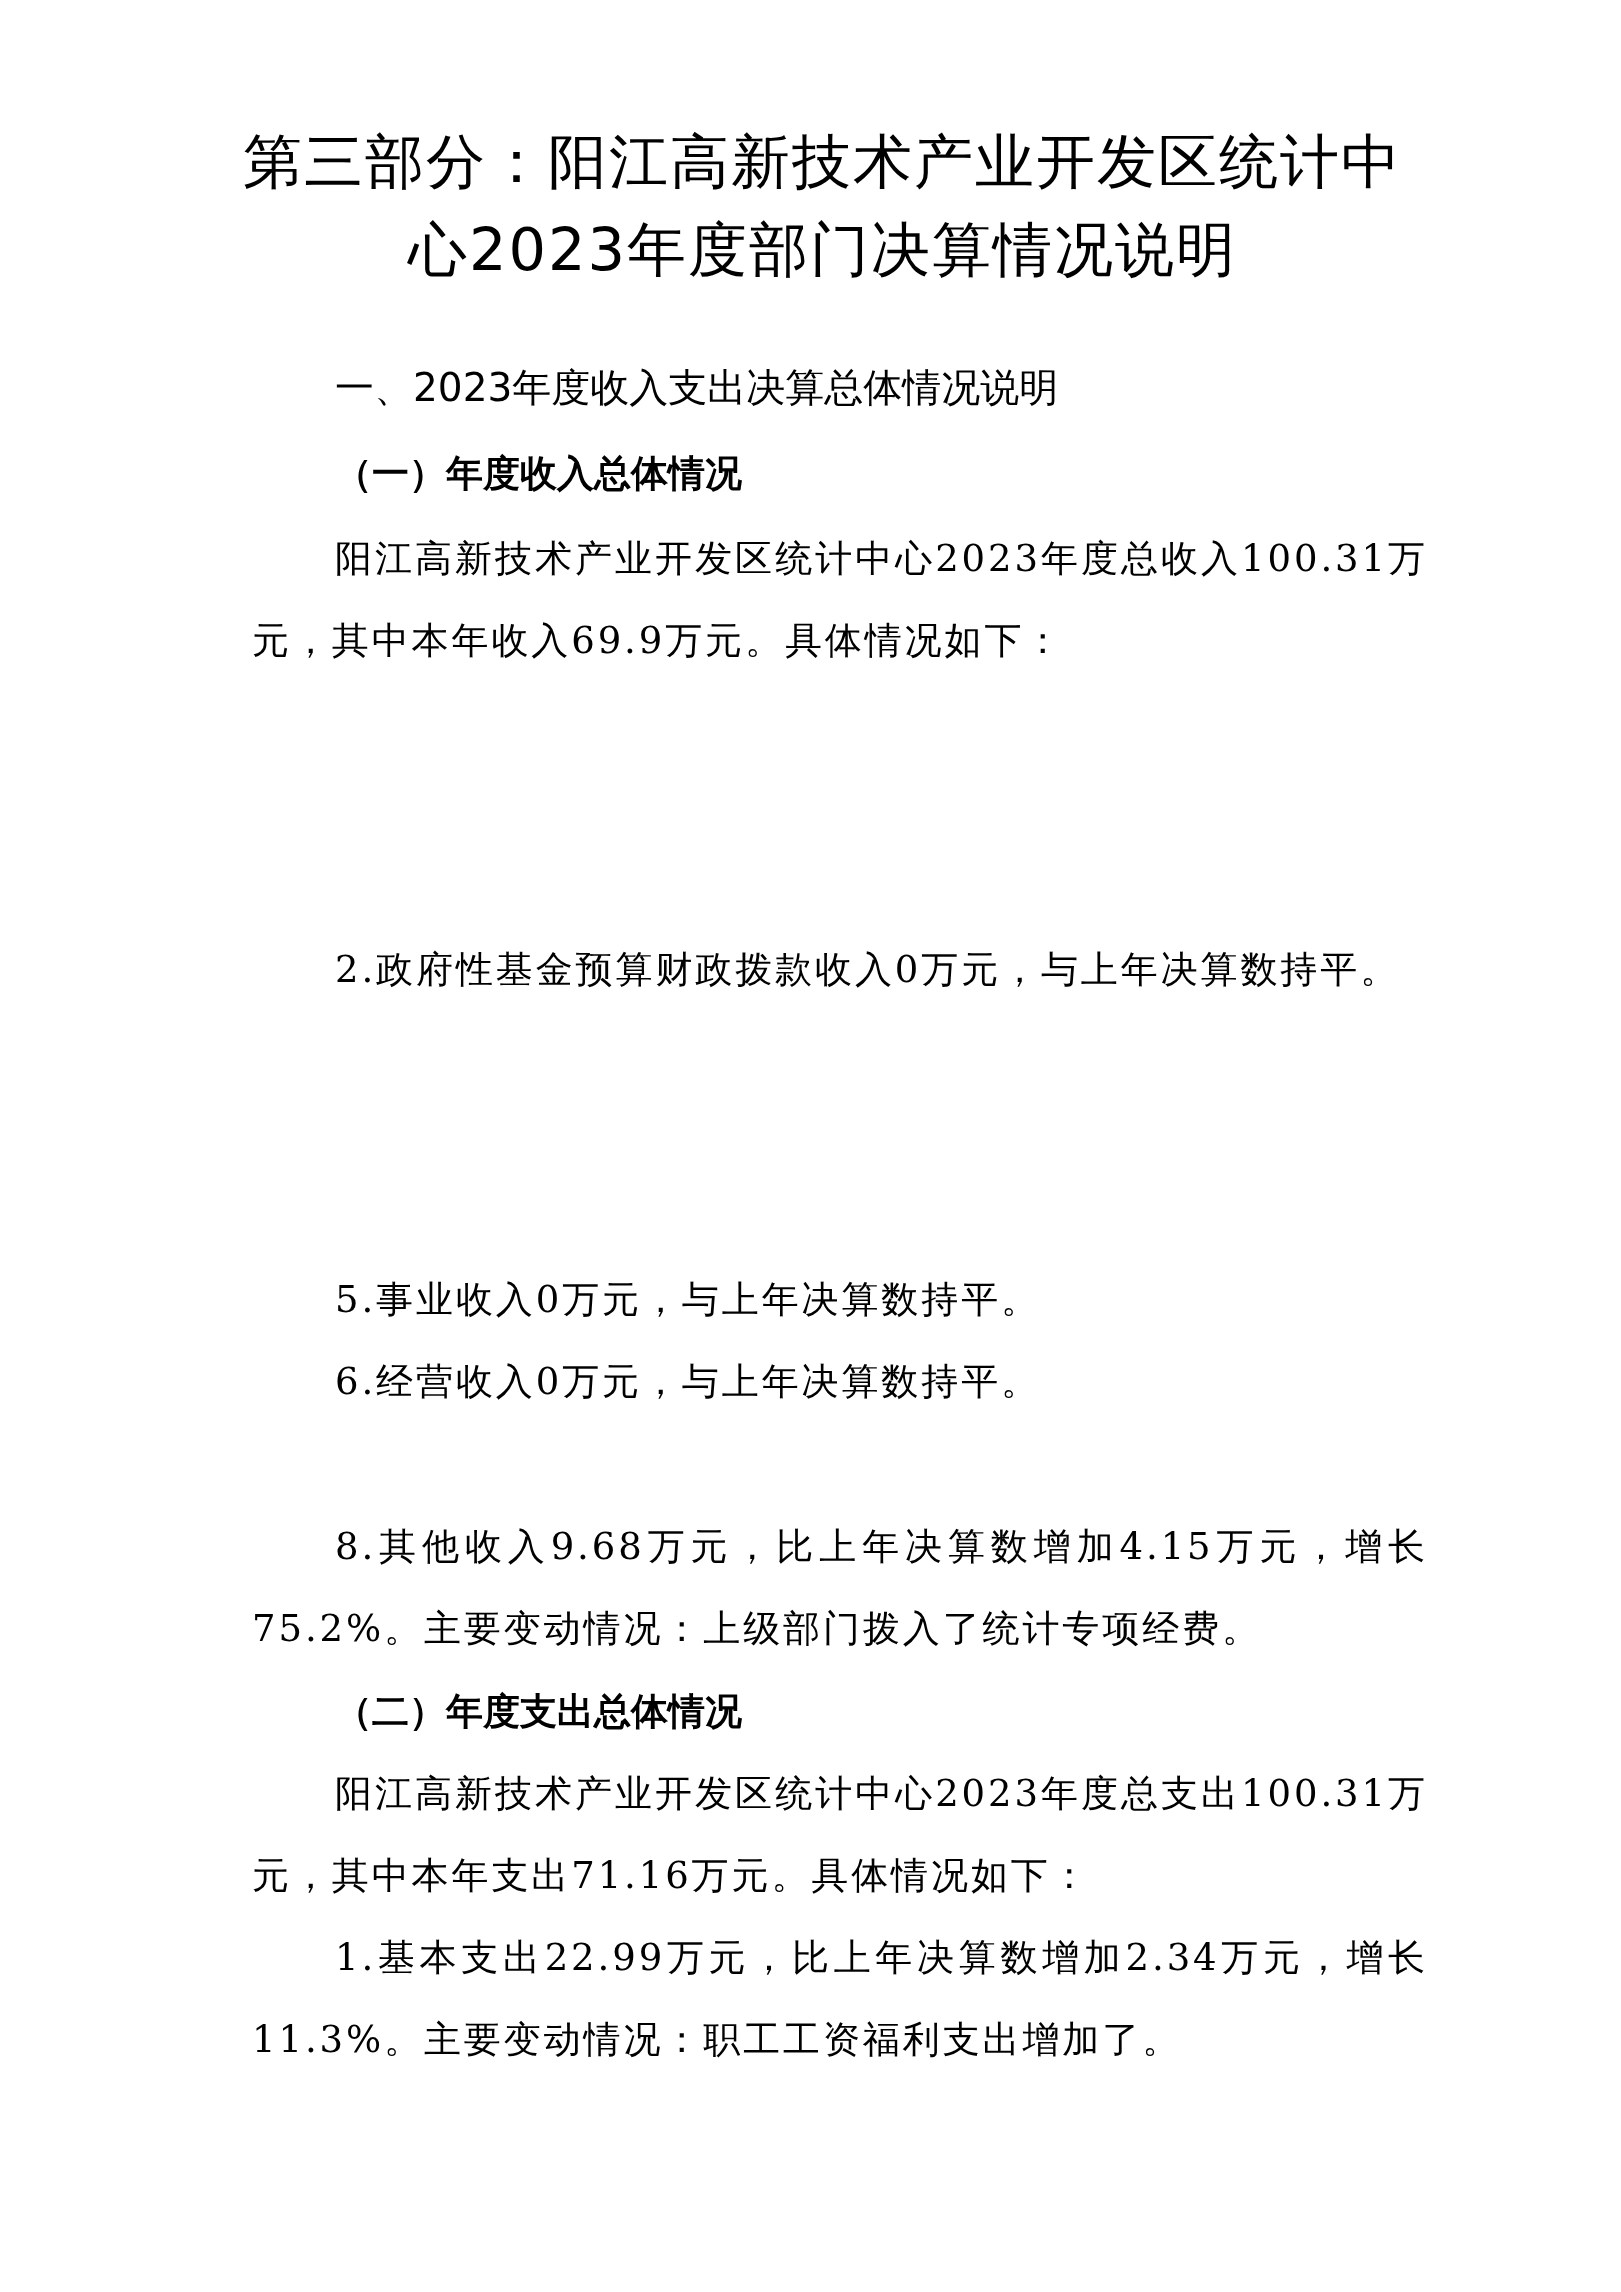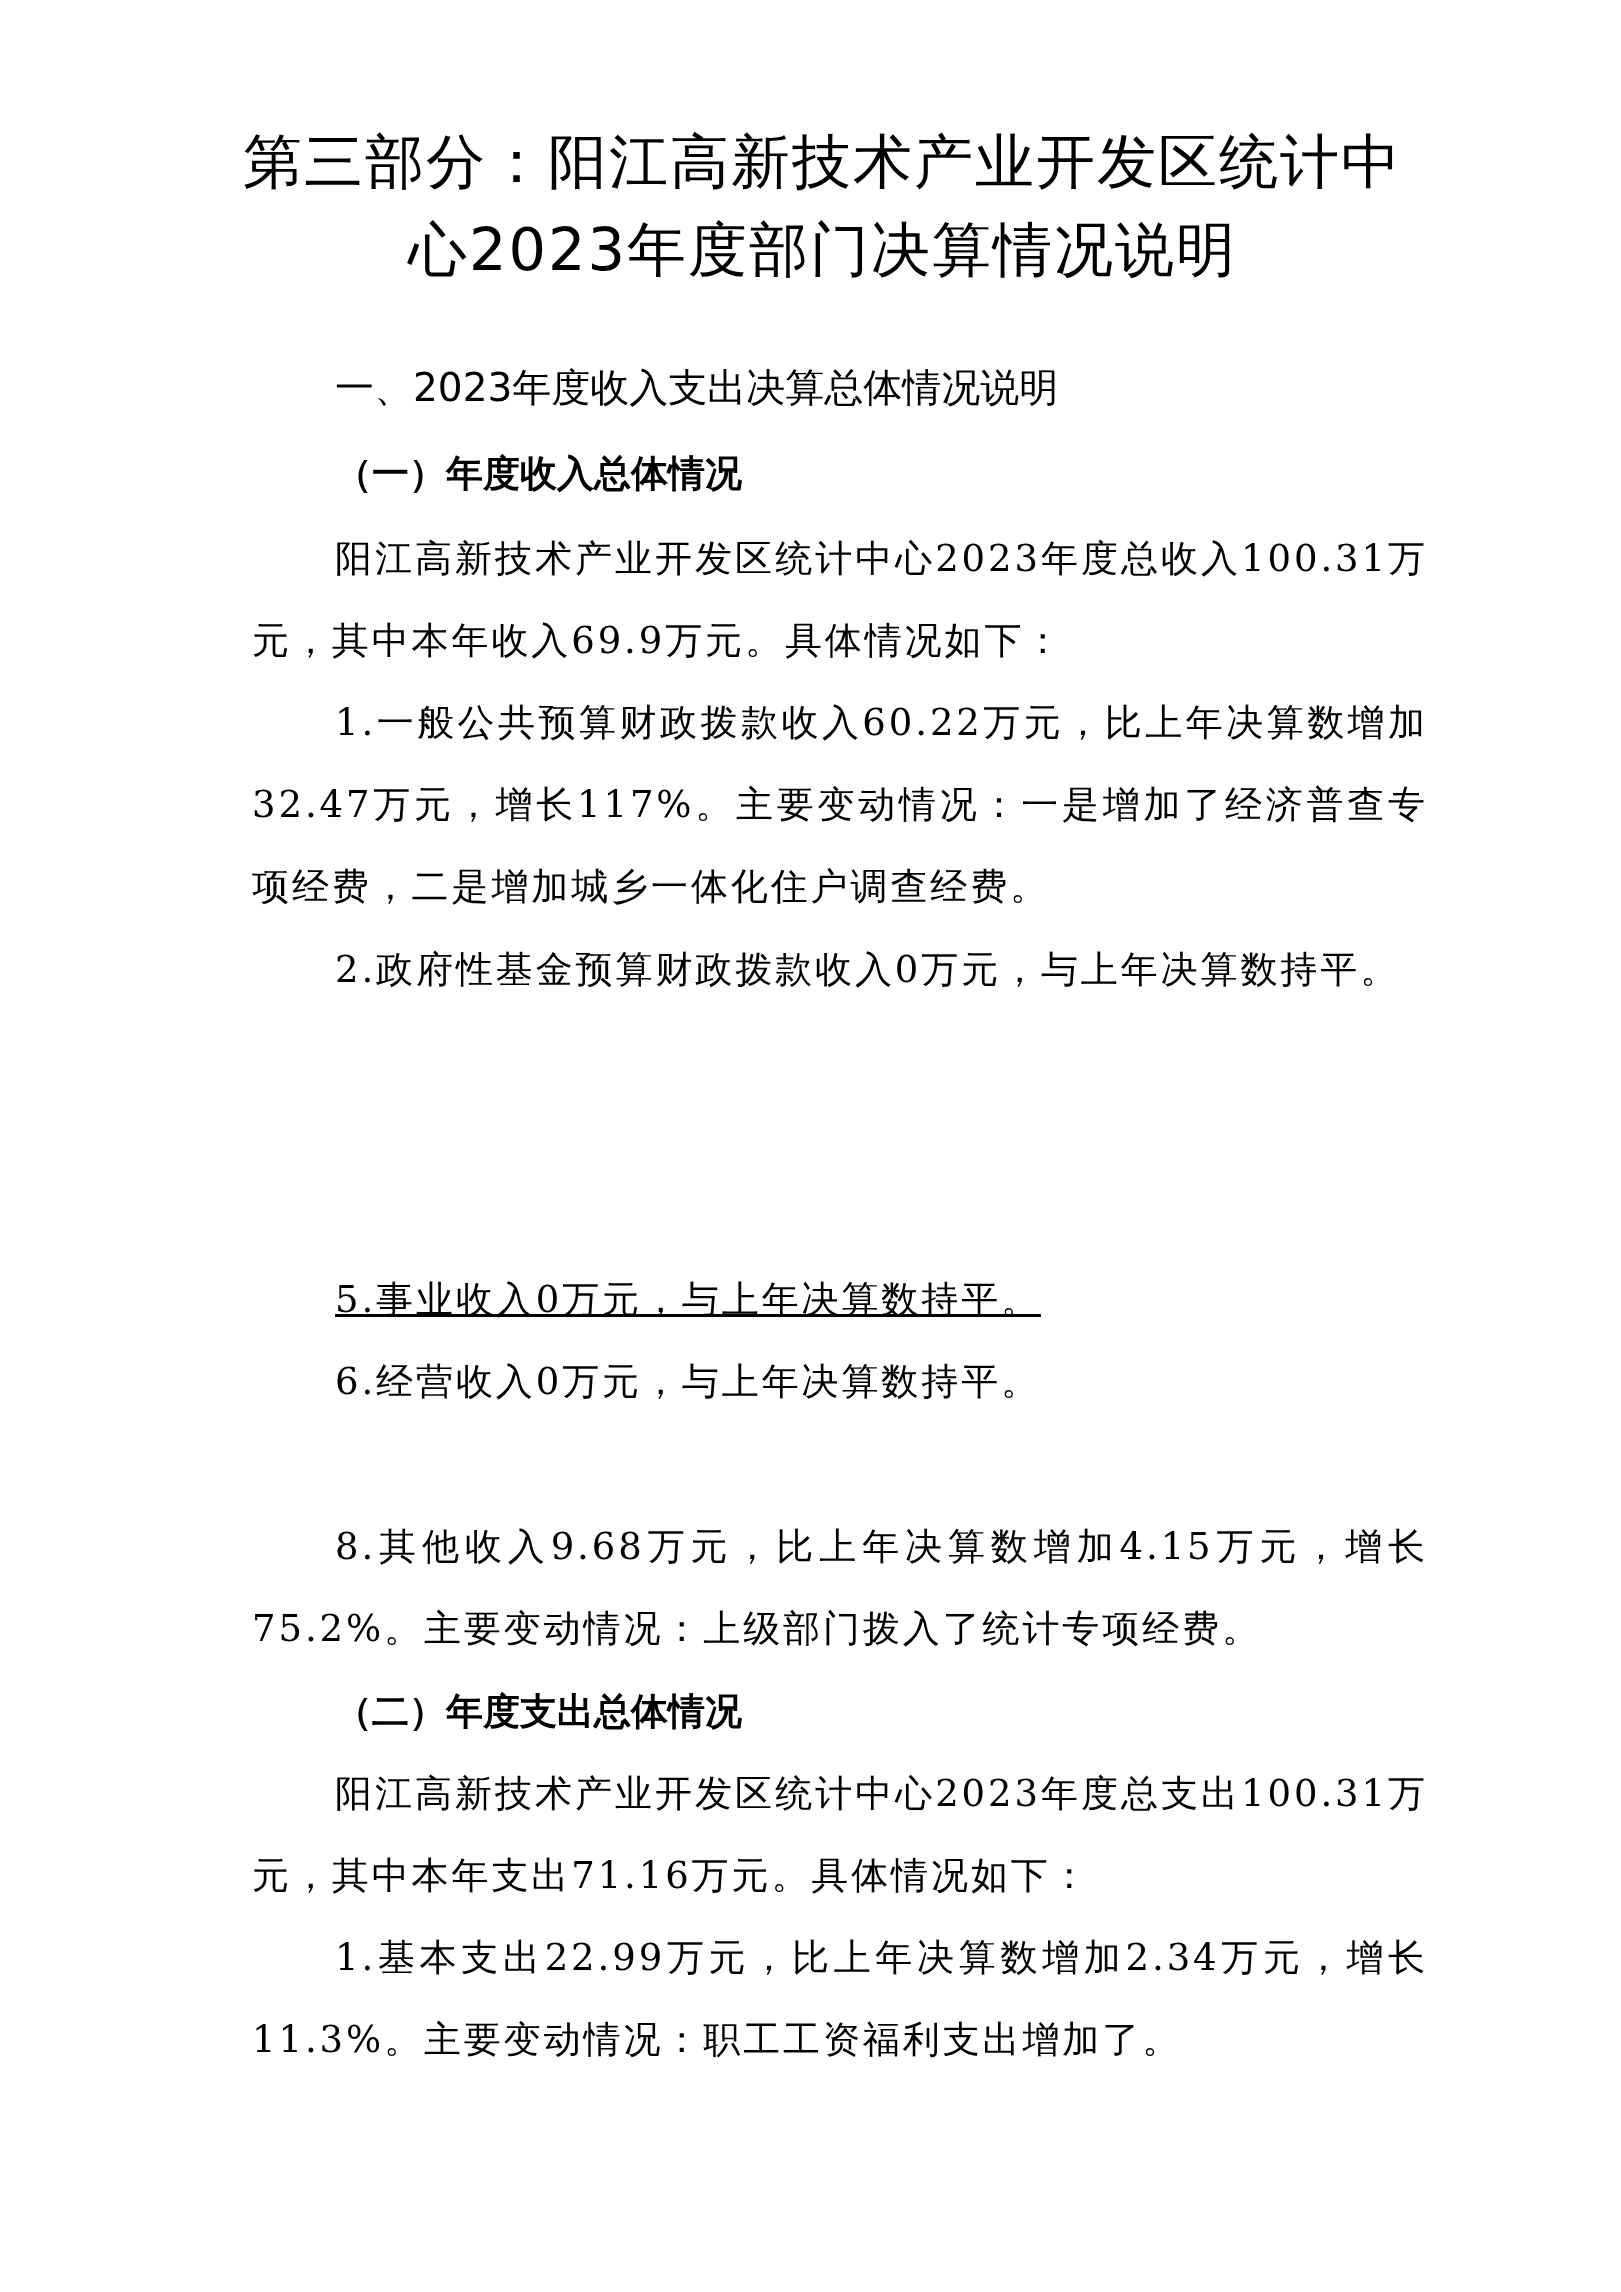--- a/index.html
+++ b/index.html
@@ -20,23 +20,22 @@
 <div class="page">
   <div class="title">
     <div>第三部分：阳江高新技术产业开发区统计中</div>
     <div>心2023年度部门决算情况说明</div>
   </div>
 
   <div class="h1">一、2023年度收入支出决算总体情况说明</div>
 
   <div class="h2" style="top:446px;">（一）年度收入总体情况</div>
   <div class="p" style="top:518px;">阳江高新技术产业开发区统计中心2023年度总收入100.31万元，其中本年收入69.9万元。具体情况如下：</div>
-  <div class="p" style="top:682px;">1.一般公共预算财政拨款收入60.22万元，比上年决算数增加32.47万元，增长117%。主要变动情况：一是增加了经济普查专项经费，二是增加城乡一体化住户调查经费。</div>
   <div class="p" style="top:929px;">2.政府性基金预算财政拨款收入0万元，与上年决算数持平。</div>
-  <div class="p" style="top:1259px;text-decoration:underline;">5.事业收入0万元，与上年决算数持平。</div>
+  <div class="p" style="top:1259px;">5.事业收入0万元，与上年决算数持平。</div>
   <div class="p" style="top:1341px;">6.经营收入0万元，与上年决算数持平。</div>
   <div class="p" style="top:1506px;">8.其他收入9.68万元，比上年决算数增加4.15万元，增长75.2%。主要变动情况：上级部门拨入了统计专项经费。</div>
 
   <div class="h2" style="top:1684px;text-align:right;">（二）年度支出总体情况</div>
   <div class="p" style="top:1753px;">阳江高新技术产业开发区统计中心2023年度总支出100.31万元，其中本年支出71.16万元。具体情况如下：</div>
   <div class="p" style="top:1917px;">1.基本支出22.99万元，比上年决算数增加2.34万元，增长11.3%。主要变动情况：职工工资福利支出增加了。</div>
 
 </div>
 
 

